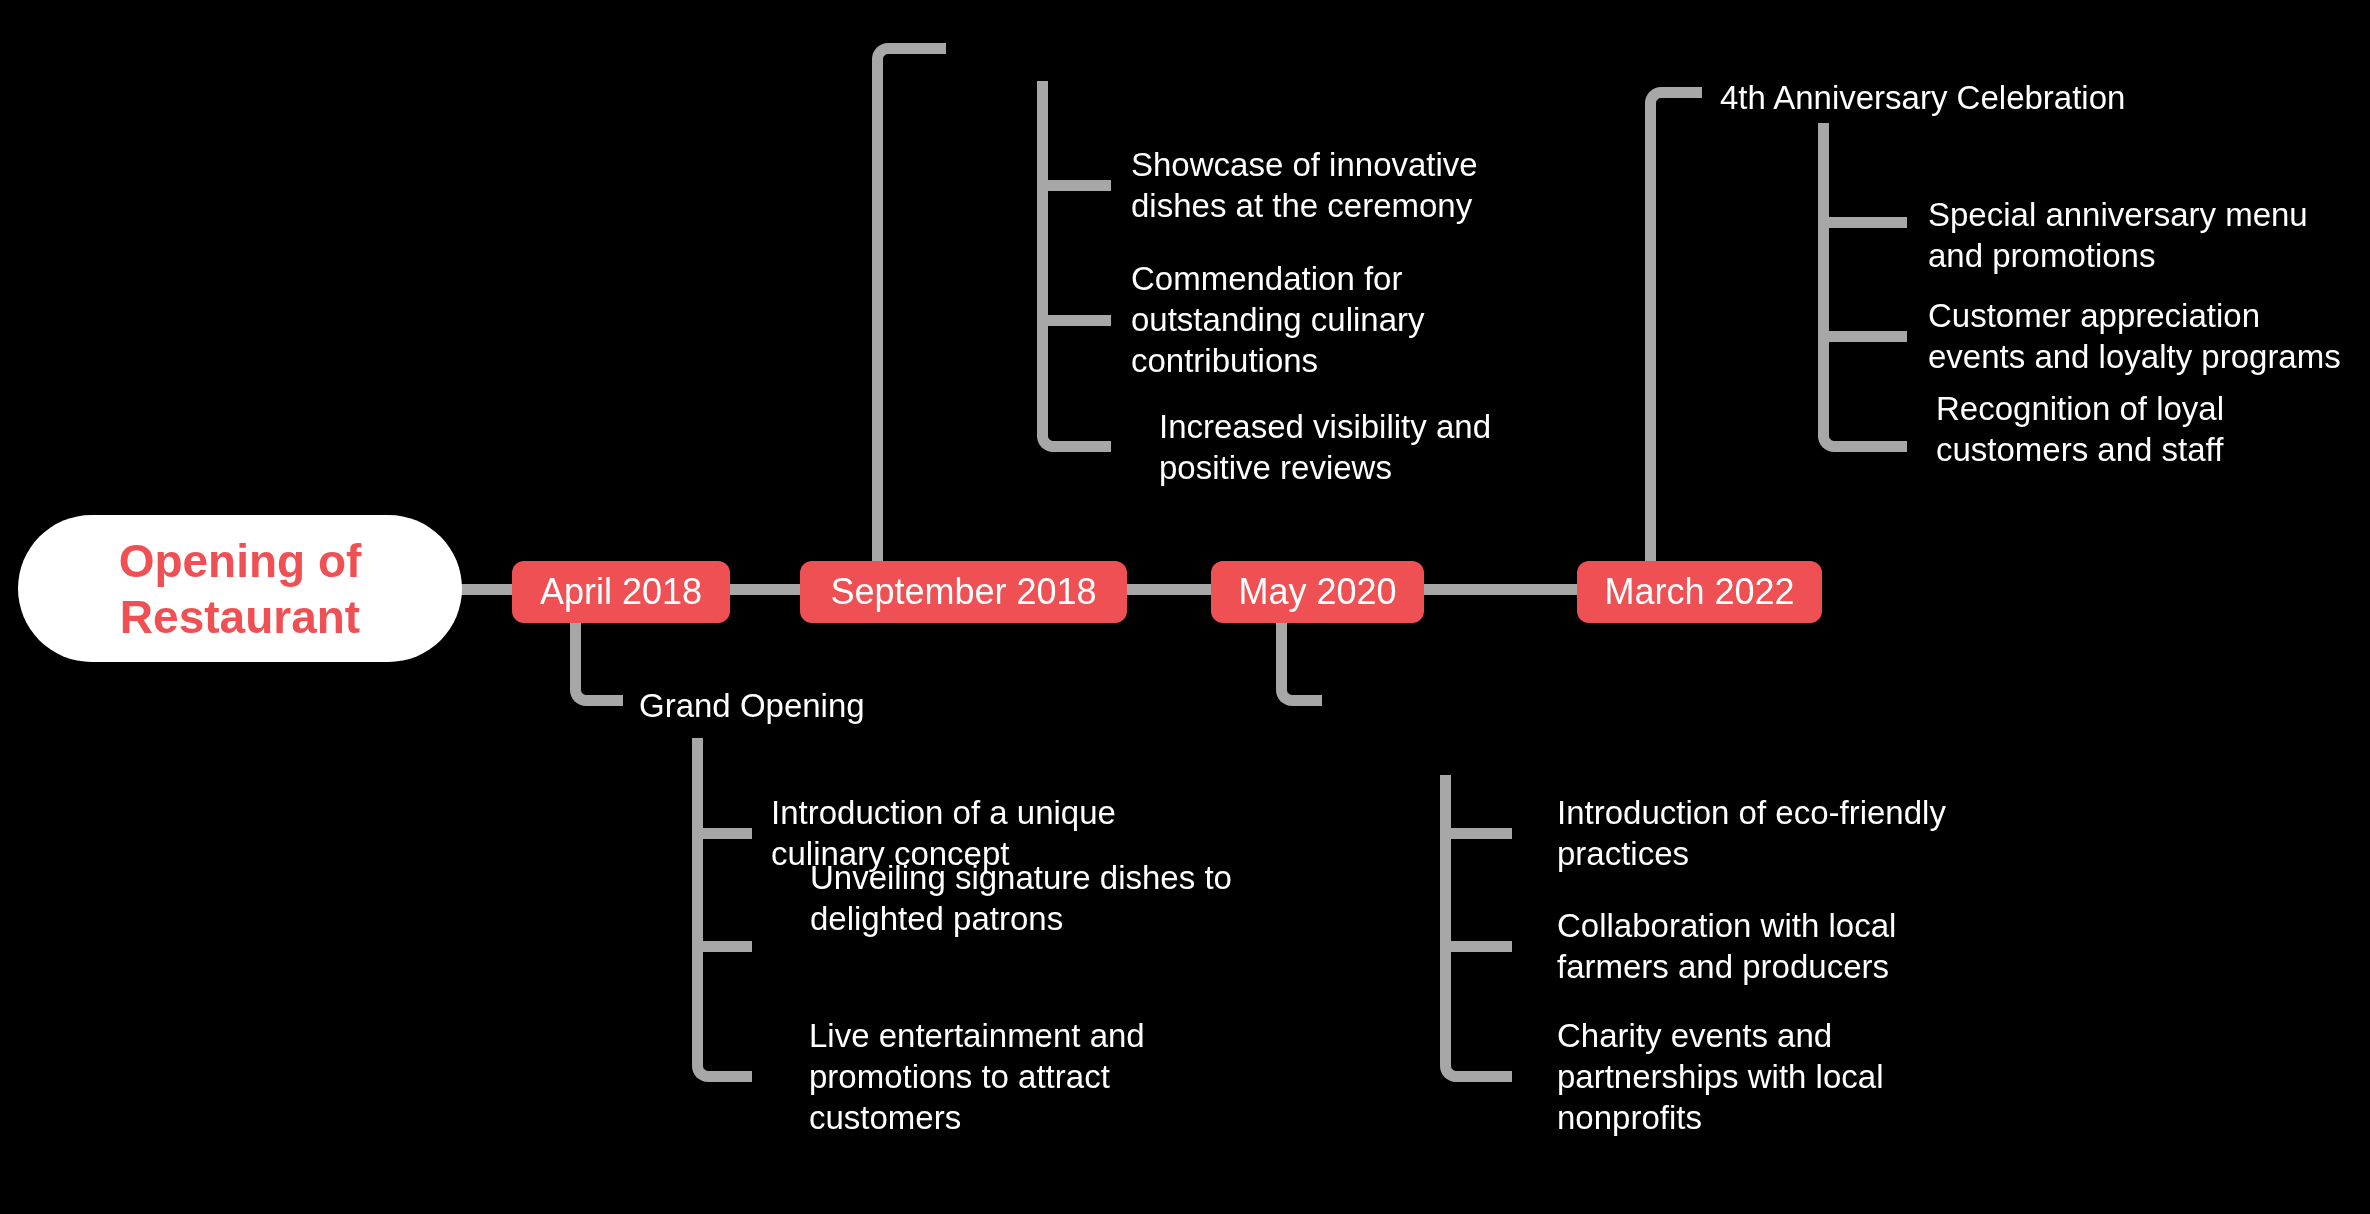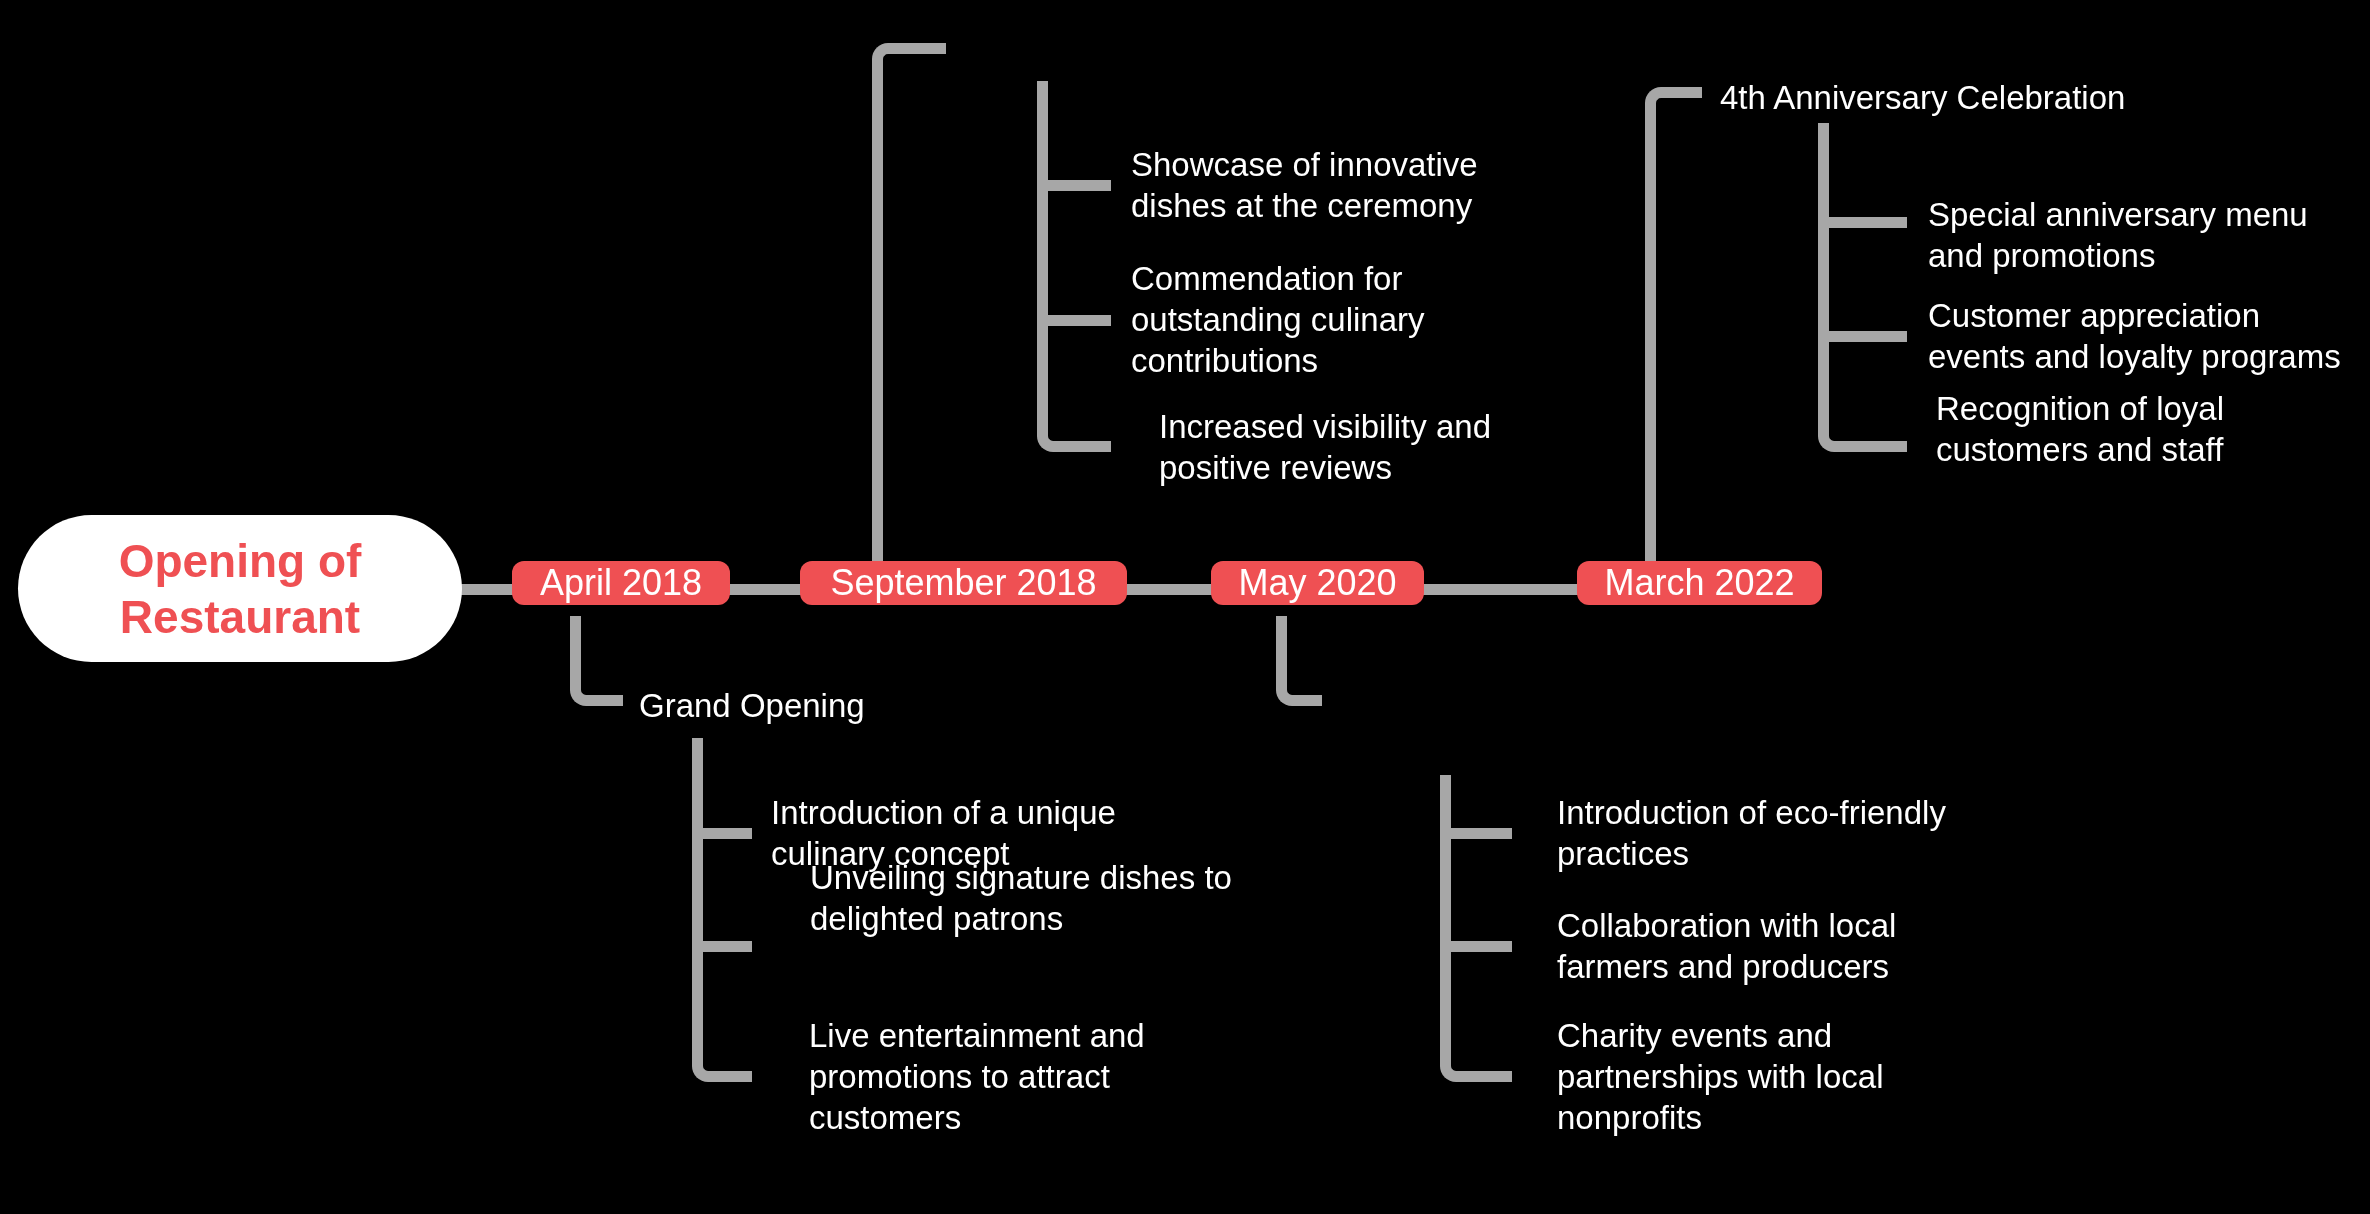--- a/index.html
+++ b/index.html
@@ -17,21 +17,21 @@
     font-family:"Liberation Sans", sans-serif;
   }
   
   .bar{position:absolute;background:var(--gray);z-index:1;}
   .elbow{position:absolute;z-index:1;background:transparent;box-sizing:border-box;}
   .elbow.up{border-left:11px solid var(--gray);border-top:11px solid var(--gray);border-top-left-radius:16px;}
   .elbow.down{border-left:11px solid var(--gray);border-bottom:11px solid var(--gray);border-bottom-left-radius:16px;}
   .tick{position:absolute;height:11px;background:var(--gray);z-index:1;}
   
   .node{
-    position:absolute;top:561px;height:44px;z-index:2;
+    position:absolute;top:561px;height:62px;z-index:2;
     background:var(--red);border-radius:12px;
     display:flex;align-items:center;justify-content:center;
     color:var(--white);font-size:36px;font-weight:400;white-space:nowrap;
   }
   
   .root{
     position:absolute;left:18px;top:515px;width:444px;height:147px;z-index:2;
     background:var(--white);border-radius:74px;
     display:flex;align-items:center;justify-content:center;text-align:center;
     color:var(--red);font-size:46px;font-weight:700;line-height:56px;

